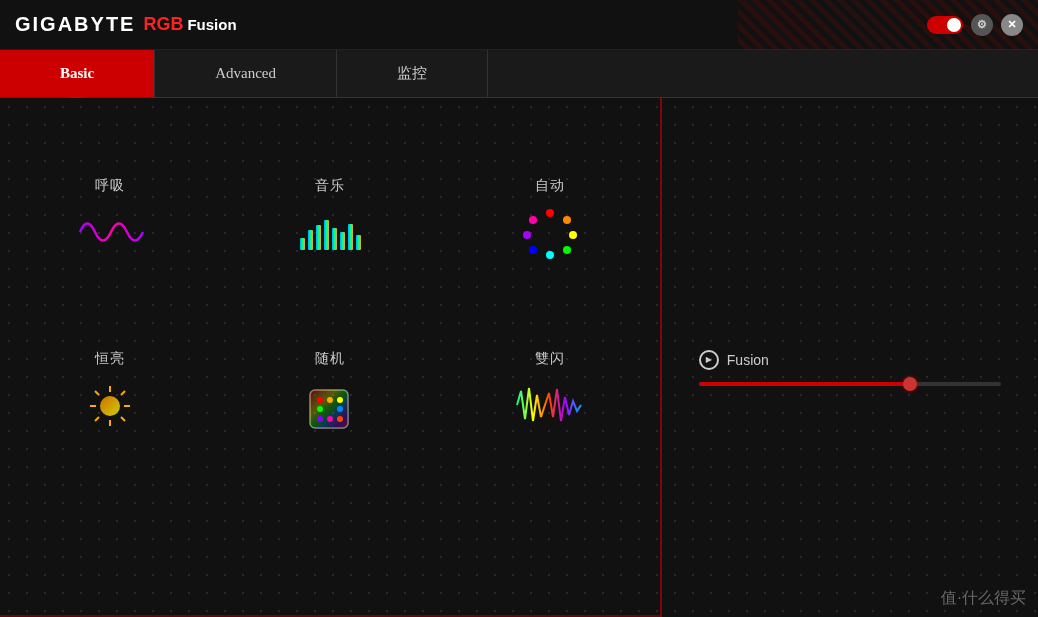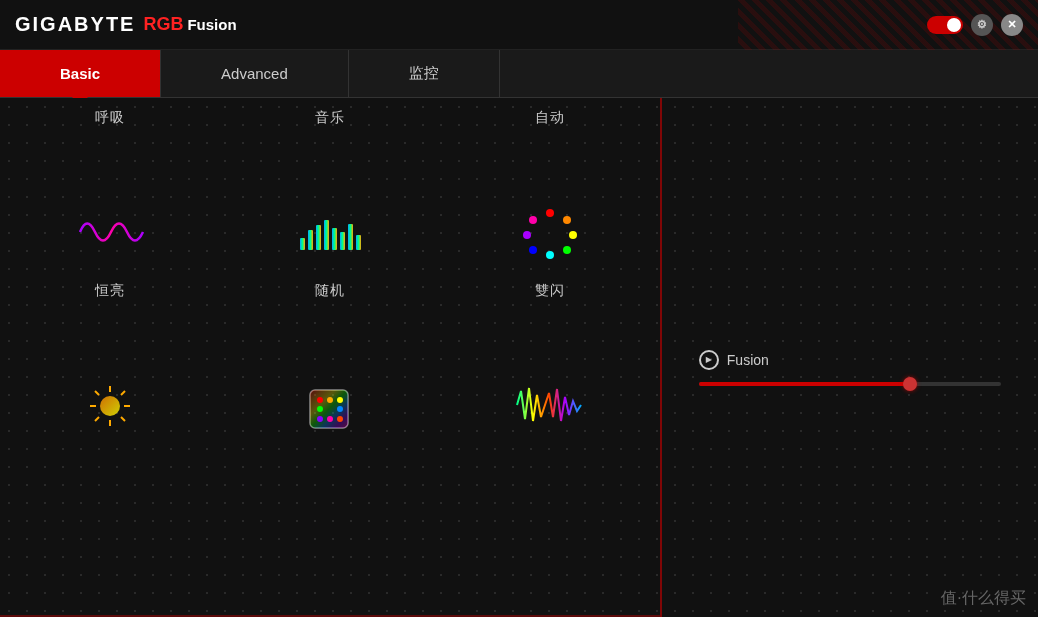--- a/index.html
+++ b/index.html
@@ -105,20 +105,21 @@
     .tab {
       display: flex;
       align-items: center;
       justify-content: center;
       padding: 18px 60px;
       color: #ccc;
       font-size: 15px;
       cursor: pointer;
       position: relative;
       border-right: 1px solid #333;
+      font-family: Liberation Serif, serif;
     }
     .tab.active {
       background: #cc0000;
       color: #fff;
       font-weight: bold;
     }
     .tab.active::after {
       content: '';
       position: absolute;
       bottom: -8px;
@@ -179,21 +180,21 @@
       justify-content: center;
       position: relative;
       z-index: 1;
     }
 
     
     .grid-cell {
       display: flex;
       flex-direction: column;
       align-items: center;
-      justify-content: space-between;
+      justify-content: flex-end;
       gap: 10px;
       padding: 10px;
       cursor: pointer;
       border: 1px solid transparent;
       position: relative;
     }
     .cell-label {
       color: #ccc;
       font-size: 14px;
       letter-spacing: 1px;

